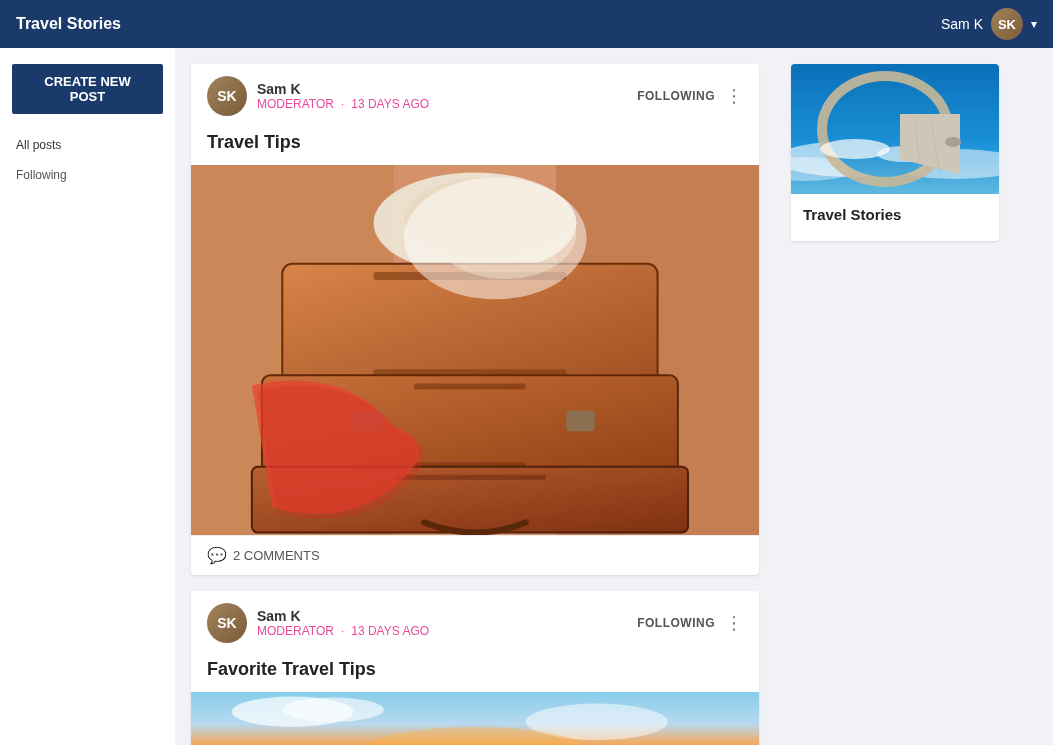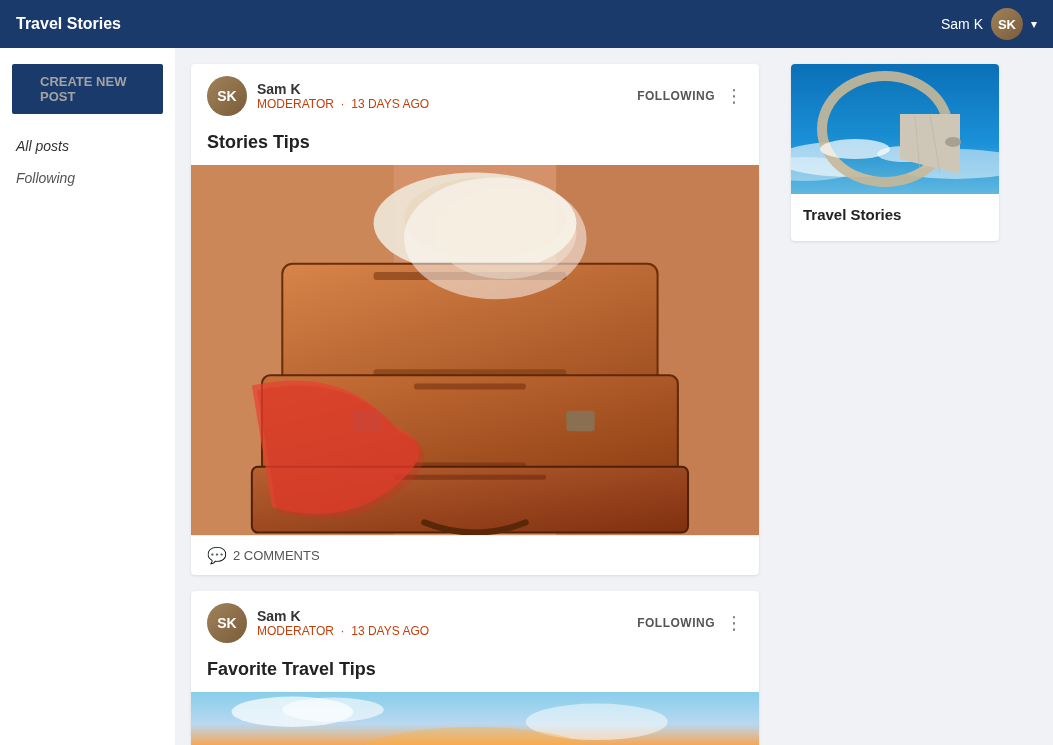--- a/index.html
+++ b/index.html
@@ -70,39 +70,38 @@
       width: 175px;
       background: #fff;
       padding: 16px 0;
       flex-shrink: 0;
     }
     .sidebar-btn-wrap {
       padding: 0 12px 16px;
     }
     .create-btn {
       background: #1a3a6b;
-      color: #a3a3a3;
+      color: #ffffff;
       border: none;
       padding: 10px 28px;
       font-size: 13px;
       font-weight: bold;
       cursor: pointer;
       width: 100%;
-      text-align: left;
+      text-align: center;
       border-radius: 2px;
     }
     .sidebar-nav {
       list-style: none;
     }
     .sidebar-nav li {
       padding: 8px 16px;
-      font-size: 14px;
+      font-size: 12px;
       cursor: pointer;
       color: #333;
-      font-style: italic;
     }
     .sidebar-nav li.active {
       color: #333;
       font-weight: normal;
     }
     .sidebar-nav li.following-item {
       color: #555;
     }
 
     
@@ -142,21 +141,21 @@
       font-weight: bold;
       overflow: hidden;
     }
     .post-author-info .author-name {
       font-weight: bold;
       font-size: 14px;
       color: #333;
     }
     .post-author-info .author-meta {
       font-size: 12px;
-      color: #c2410c;
+      color: #ec4899;
       text-transform: uppercase;
     }
     .post-actions {
       display: flex;
       align-items: center;
       gap: 10px;
     }
     .following-badge {
       font-size: 12px;
       font-weight: bold;
@@ -275,21 +274,21 @@
               &nbsp;·&nbsp;
               <span>13 DAYS AGO</span>
             </div>
           </div>
         </div>
         <div class="post-actions">
           <span class="following-badge">FOLLOWING</span>
           <span class="three-dots">⋮</span>
         </div>
       </div>
-      <div class="post-title">Stories Tips</div>
+      <div class="post-title">Travel Tips</div>
       <div class="post-image">
         
         <svg width="100%" height="100%" viewBox="0 0 560 370" xmlns="http://www.w3.org/2000/svg" preserveAspectRatio="xMidYMid slice">
 
           <rect width="560" height="370" fill="#c8956a"></rect>
           <rect width="560" height="370" fill="url(#shopbg)"></rect>
           <defs>
             <linearGradient id="shopbg" x1="0" y1="0" x2="0" y2="1">
               <stop offset="0%" stop-color="#f5ddb0" stop-opacity="0.5"></stop>
               <stop offset="100%" stop-color="#8a4a10" stop-opacity="0.6"></stop>

